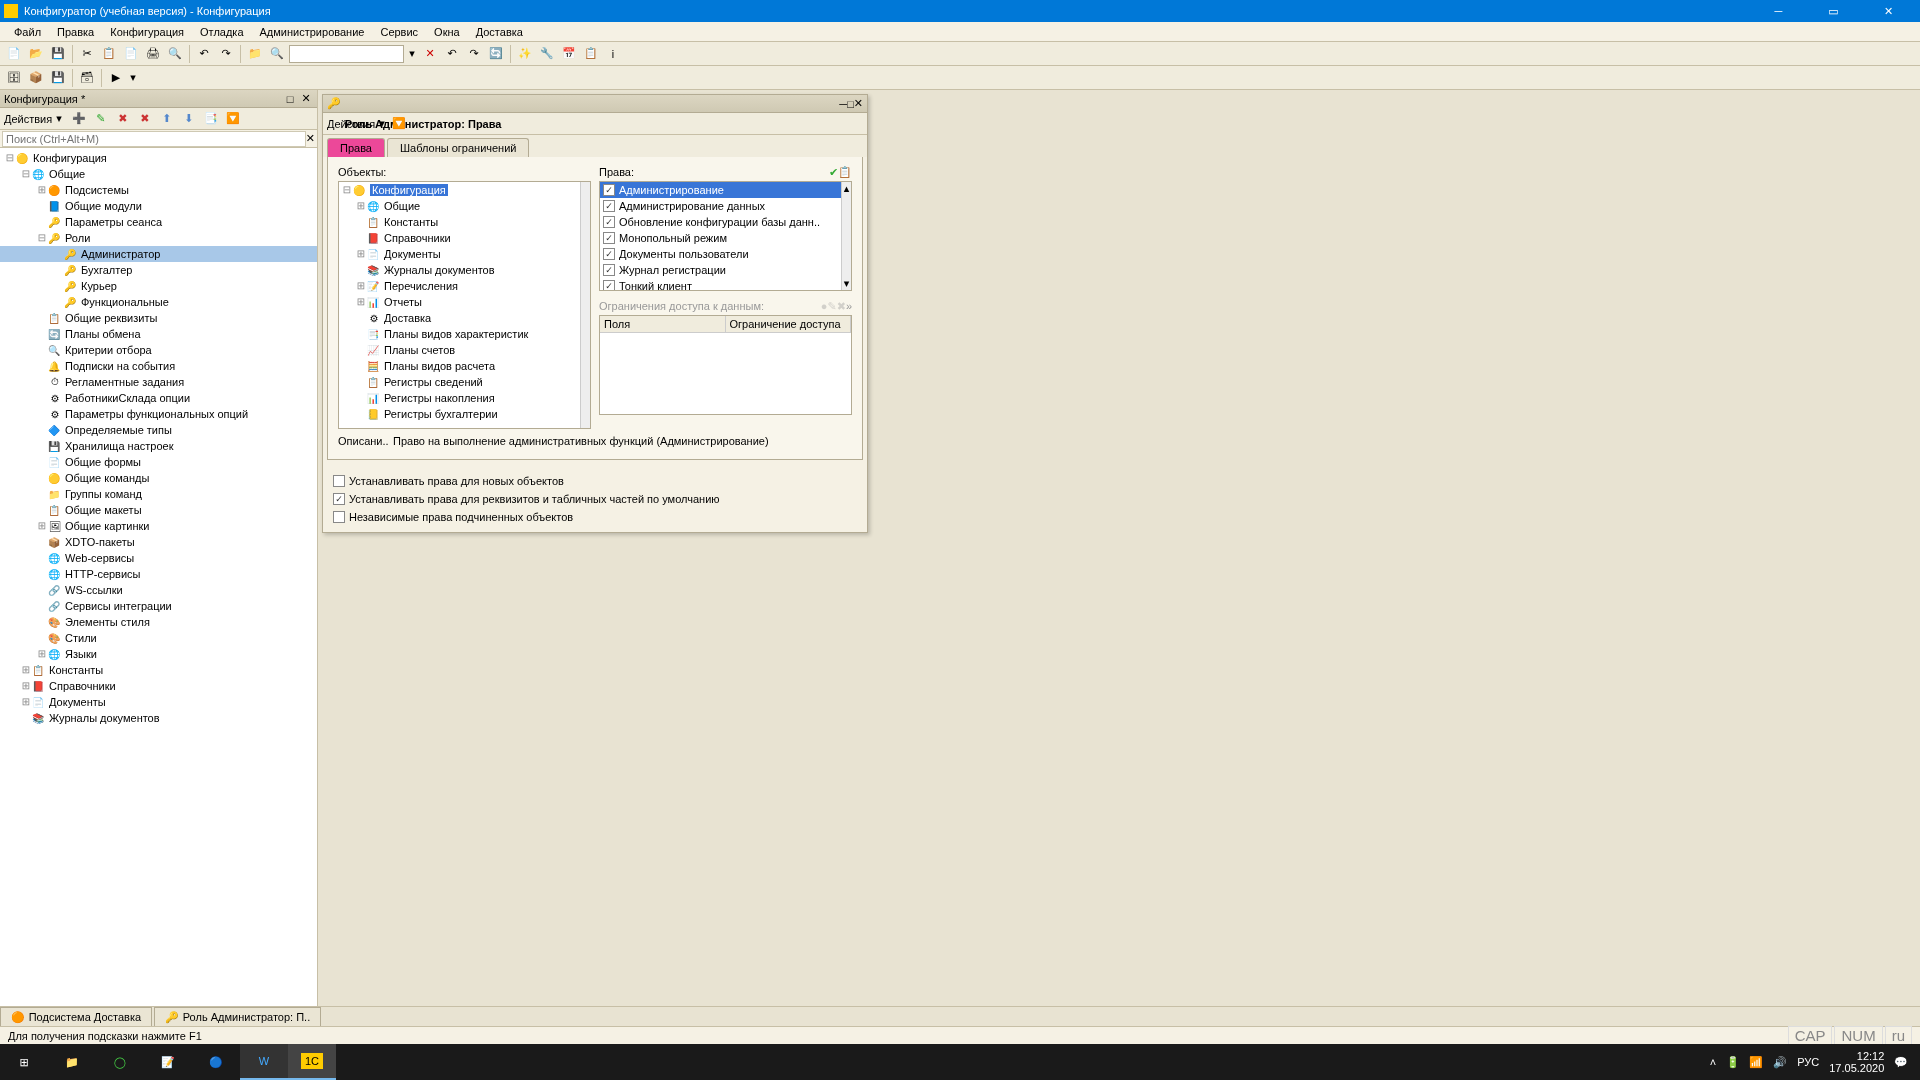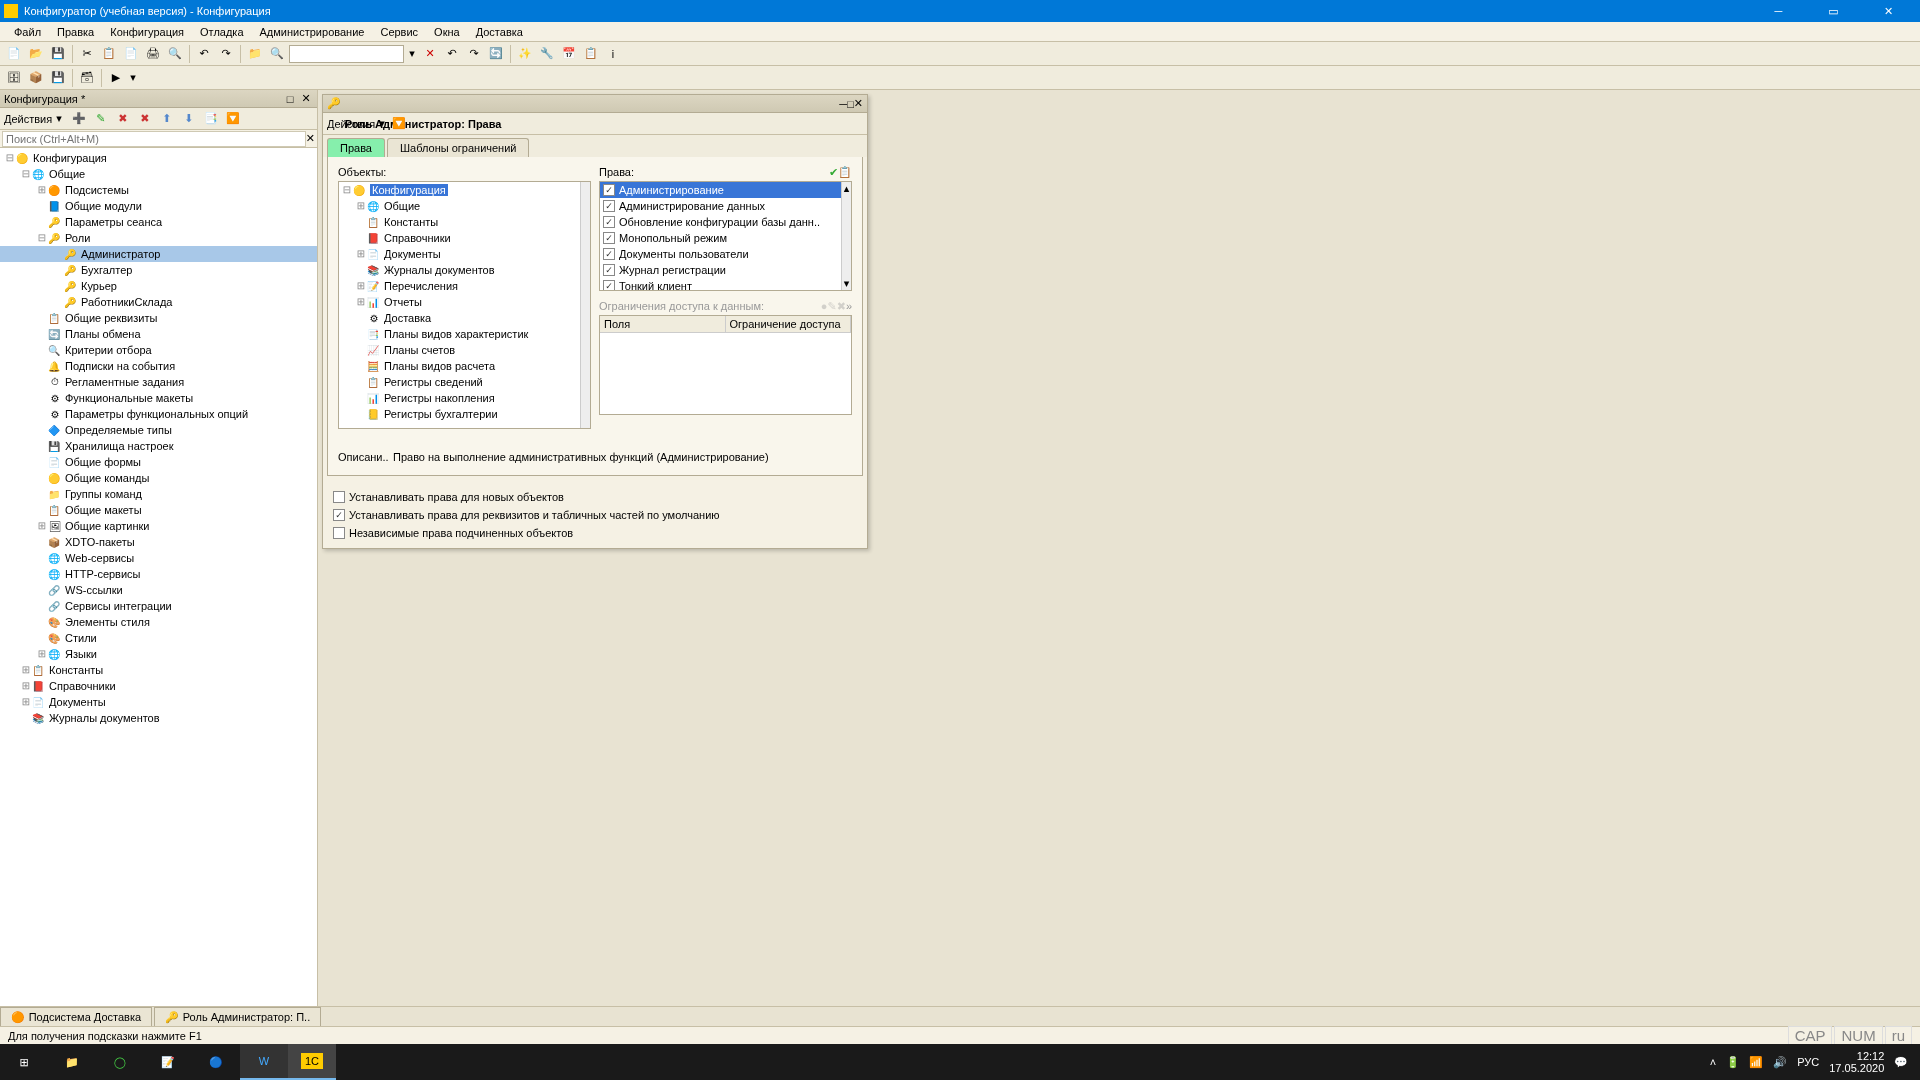--- a/index.html
+++ b/index.html
@@ -30,40 +30,40 @@
   .toggle { width: 12px; text-align: center; color: #888; font-size: 10px; line-height: 10px; }
   .node-ico { width: 14px; height: 14px; margin-right: 3px; display: inline-flex; align-items: center; justify-content: center; font-size: 10px; }
   .workspace { flex: 1; background: #e8e3d2; position: relative; }
   .inner-window { position: absolute; left: 4px; top: 4px; width: 546px; border: 1px solid #b3ab93; background: #f5f1e4; box-shadow: 2px 2px 4px rgba(0,0,0,0.2); }
   .inner-title { height: 18px; background: linear-gradient(#dcd6c2, #cfc9b3); display: flex; align-items: center; padding: 0 4px; border-bottom: 1px solid #b3ab93; }
   .inner-title b { font-weight: bold; margin-top: 40px; }
   .inner-title .spacer { flex: 1; }
   .inner-actions { height: 22px; background: #f0ecdd; display: flex; align-items: center; padding: 0 4px; gap: 4px; border-bottom: 1px solid #c7bfa6; }
   .tabs { height: 22px; display: flex; align-items: flex-end; padding: 0 4px; gap: 2px; background:#f0ecdd; }
   .tab { padding: 3px 12px; background: #eae5d4; border: 1px solid #b3ab93; border-bottom: none; border-radius: 3px 3px 0 0; cursor: pointer; }
-  .tab.active { background: #86efac; }
+  .tab.active { background: #ec4899; }
   .role-body { padding: 6px 10px 10px 10px; border: 1px solid #b3ab93; border-top: none; margin: 0 4px 6px 4px; background: #f9f6ec; }
   .grid-cols { display: flex; gap: 8px; }
   .col { flex: 1; }
   .col-title { display:flex; align-items:center; height:18px; }
   .col-title .spacer { flex:1; }
   .listbox { border: 1px solid #b3ab93; background: #fff; height: 248px; overflow: hidden; position: relative; }
   .listbox .inner { overflow-y: auto; height: 100%; }
   .obj-row { height: 16px; display: flex; align-items: center; padding-left: 2px; }
   .obj-row.sel span.txt { background: #3875d7; color: #fff; padding: 0 2px; }
   .right-row { height: 16px; display: flex; align-items: center; padding: 0 3px; }
   .right-row.sel { background: #3875d7; color: #fff; }
   .checkbox { width: 12px; height: 12px; border: 1px solid #888; background: #fff; margin-right: 4px; display: inline-flex; align-items: center; justify-content: center; font-size: 9px; color: #333; }
   .restrict { margin-top: 6px; }
   .restrict-head { display:flex; align-items:center; height:18px; color:#999;}
   .restrict-head .spacer{flex:1;}
   .restrict-table { border: 1px solid #b3ab93; height: 100px; background: #fff; }
   .restrict-table .hdr { display: flex; background: #f0ecdd; border-bottom: 1px solid #ccc; }
   .restrict-table .hdr > div { padding: 2px 4px; border-right: 1px solid #ccc; }
-  .desc-row { display: flex; margin-top: 20px; padding: 2px 0; }
+  .desc-row { display: flex; margin-top: 4px; padding: 2px 0; }
   .desc-row .lbl { width: 55px; }
   .checks { padding: 6px 10px; }
   .chk-line { display: flex; align-items: center; height: 18px; }
   .bottom-tabs { height: 20px; background: #e8e3d2; border-top: 1px solid #c7bfa6; display: flex; }
   .btab { padding: 2px 10px; background: #eae5d4; border: 1px solid #b3ab93; border-bottom: none; margin-right: 2px; display: flex; align-items:center; gap:4px; cursor: pointer; }
   .status { height: 18px; background: #f5f1e4; border-top: 1px solid #c7bfa6; display: flex; align-items: center; padding: 0 8px; }
   .status .spacer { flex: 1; }
   .status .stat-cell { padding: 0 6px; color:#888; border:1px solid #ddd; margin-left:2px; font-size:15px;}
   .taskbar { height: 36px; background: #1a1a1a; color: #fff; display: flex; align-items: center; }
   .task-btn { width: 48px; height: 36px; display: flex; align-items: center; justify-content: center; cursor: pointer; }
@@ -206,21 +206,21 @@
           <span>Бухгалтер</span>
         </div>
         <div class="tree-row" style="padding-left: 52px;">
           <span class="toggle"></span>
           <span class="node-ico">🔑</span>
           <span>Курьер</span>
         </div>
         <div class="tree-row" style="padding-left: 52px;">
           <span class="toggle"></span>
           <span class="node-ico">🔑</span>
-          <span>РаботникиСклада</span>
+          <span>Функциональные</span>
         </div>
         <div class="tree-row" style="padding-left: 36px;">
           <span class="toggle"></span>
           <span class="node-ico">📋</span>
           <span>Общие реквизиты</span>
         </div>
         <div class="tree-row" style="padding-left: 36px;">
           <span class="toggle"></span>
           <span class="node-ico">🔄</span>
           <span>Планы обмена</span>
@@ -236,21 +236,21 @@
           <span>Подписки на события</span>
         </div>
         <div class="tree-row" style="padding-left: 36px;">
           <span class="toggle"></span>
           <span class="node-ico">⏱</span>
           <span>Регламентные задания</span>
         </div>
         <div class="tree-row" style="padding-left: 36px;">
           <span class="toggle"></span>
           <span class="node-ico">⚙</span>
-          <span>Функциональные макеты</span>
+          <span>РаботникиСклада опции</span>
         </div>
         <div class="tree-row" style="padding-left: 36px;">
           <span class="toggle"></span>
           <span class="node-ico">⚙</span>
           <span>Параметры функциональных опций</span>
         </div>
         <div class="tree-row" style="padding-left: 36px;">
           <span class="toggle"></span>
           <span class="node-ico">🔷</span>
           <span>Определяемые типы</span>

